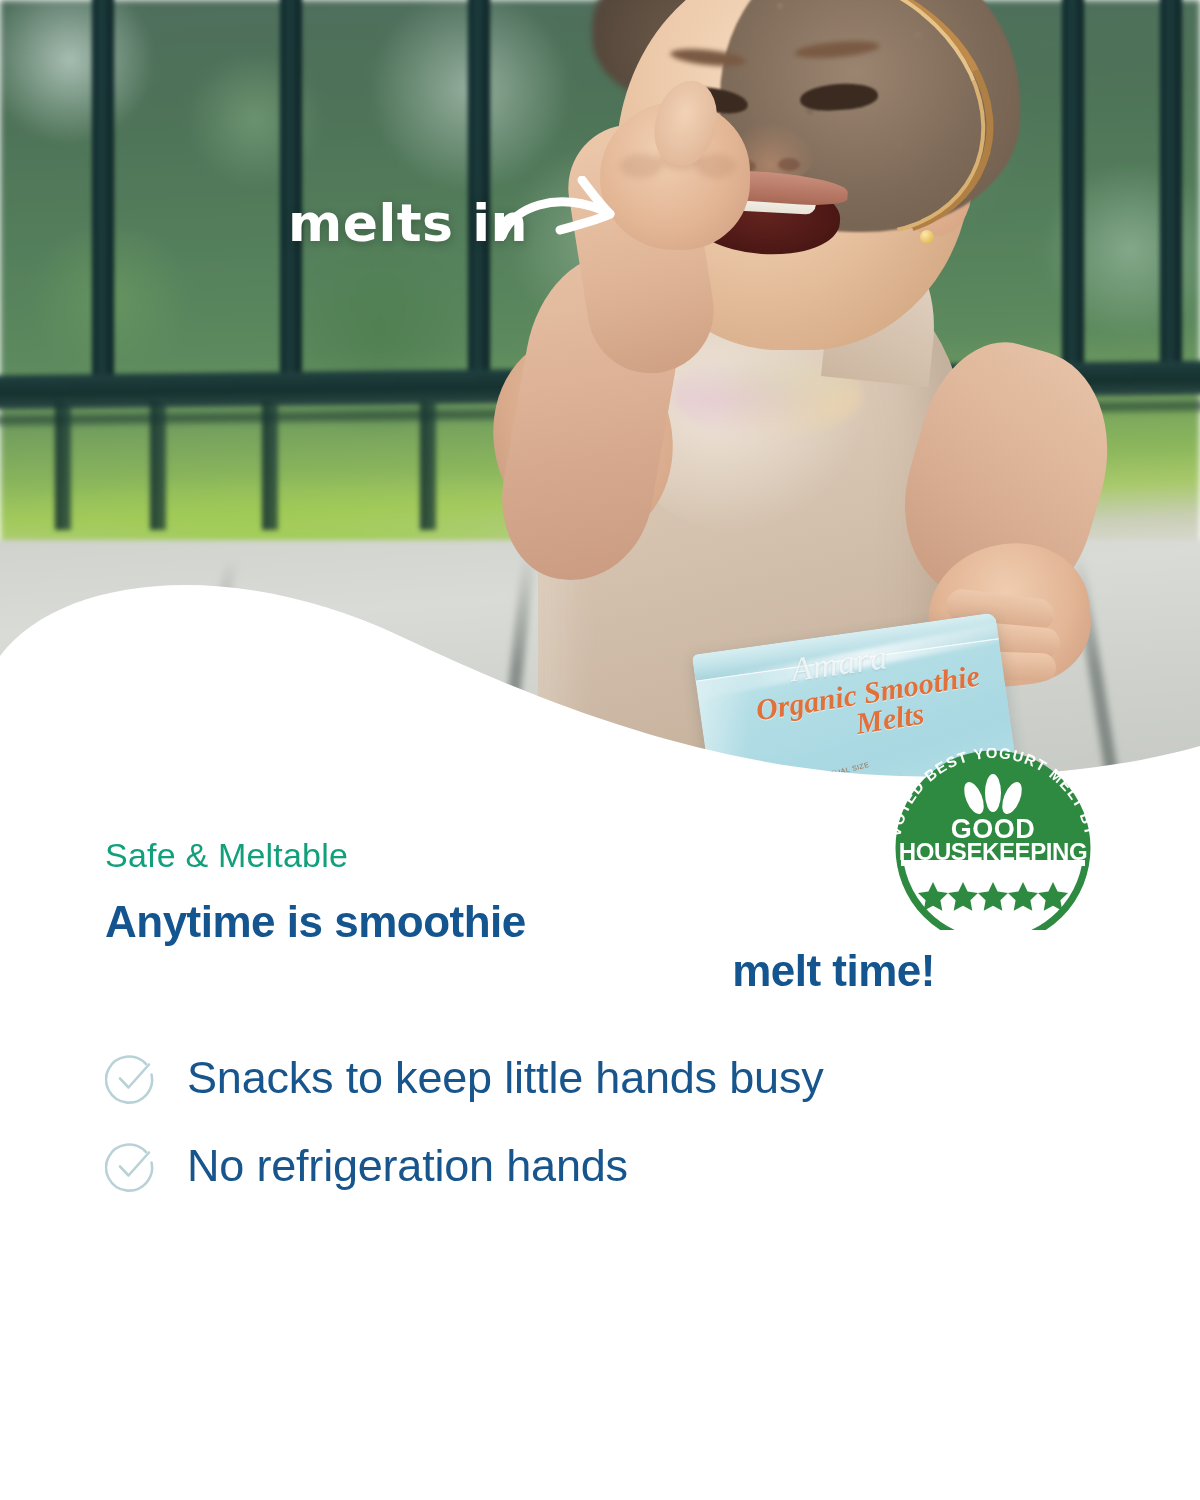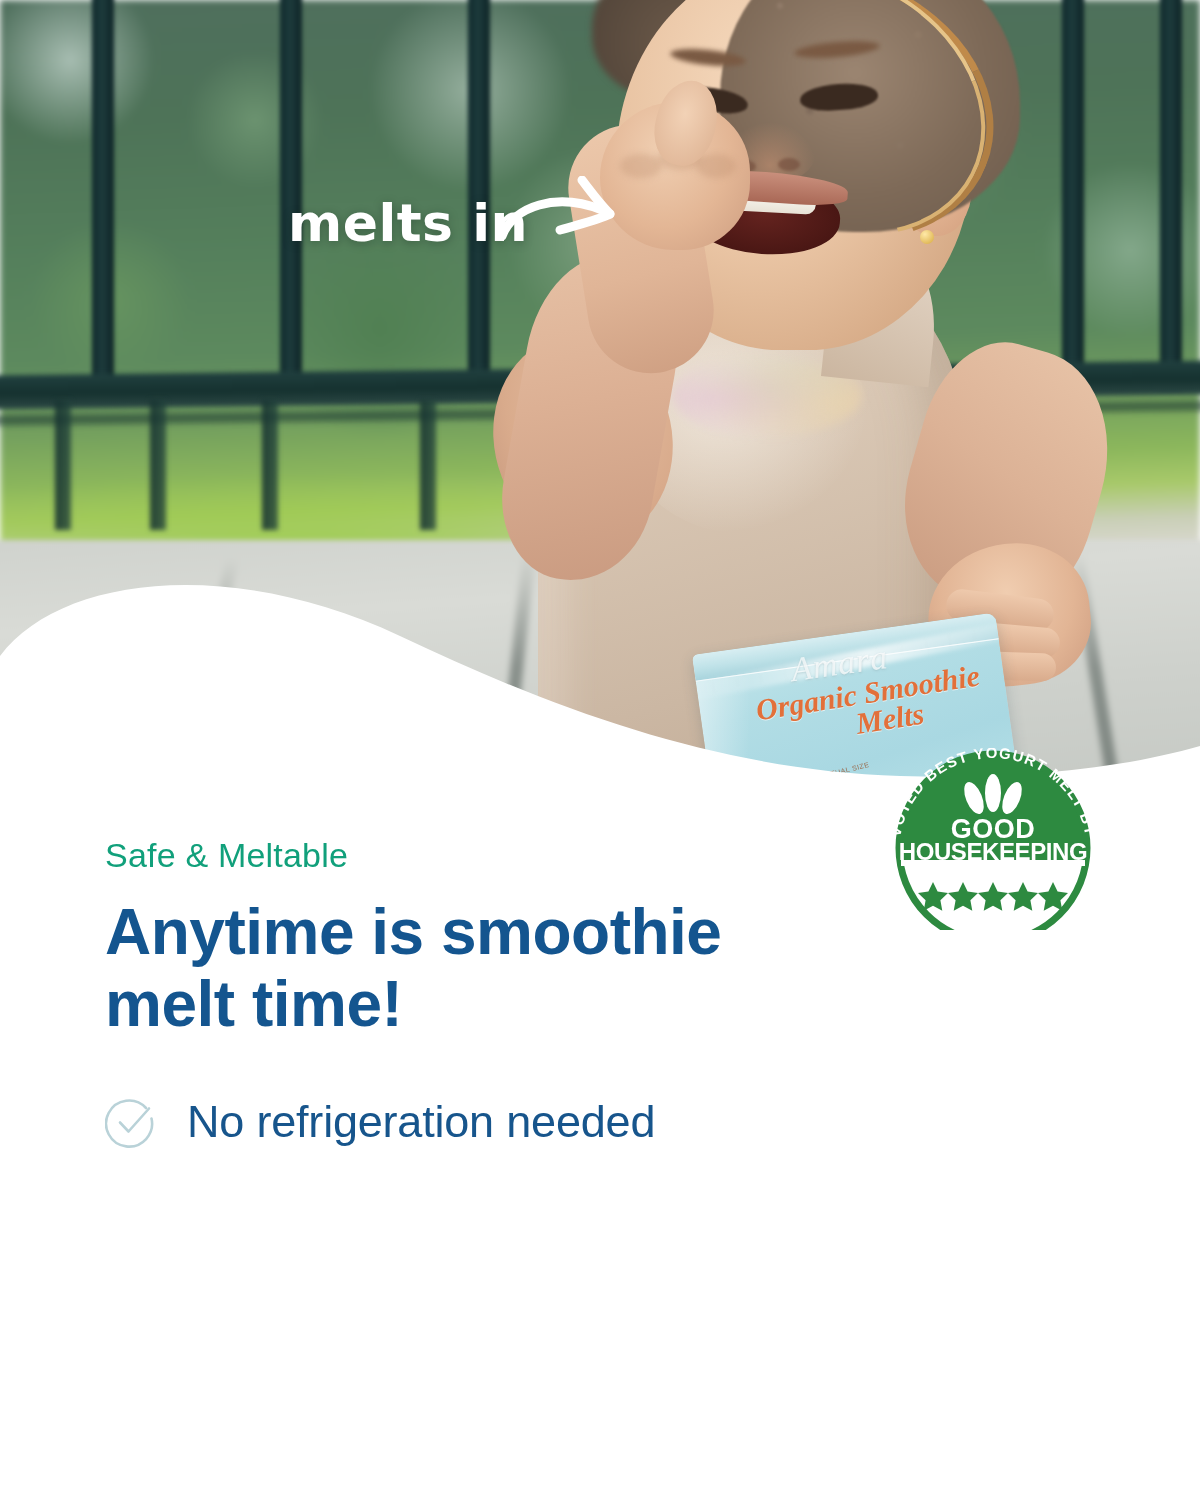--- a/index.html
+++ b/index.html
@@ -470,28 +470,28 @@
   }
   .eyebrow {
     color: #11a07b;
     font-size: 34px;
     font-weight: 500;
     letter-spacing: .2px;
     margin: 0 0 22px 0;
   }
   .headline {
     color: #14558f;
-    font-size: 64px;
+    font-size: 44px;
     font-weight: bold;
     line-height: 1.12;
     letter-spacing: -.5px;
     margin: 0 0 56px 0;
     max-width: 830px;
   }
-  .headline .hl2 { display: block; }
+  .headline .hl2 { display: block; text-align: right; }
 
   .bullets { list-style: none; margin: 0; padding: 0; }
   .bullet {
     display: flex;
     align-items: center;
     gap: 30px;
     margin-bottom: 36px;
   }
   .bullet-text {
     color: #17558c;
@@ -649,26 +649,33 @@
 
     <p class="eyebrow">Safe &amp; Meltable</p>
 
     <h1 class="headline">
       <span>Anytime is smoothie</span>
       <span class="hl2">melt time!</span>
     </h1>
 
     <ul class="bullets">
 
-
-
       <li class="bullet">
         <svg class="check-icon" viewBox="0 0 52 52">
           <path d="M41 12 A 23 23 0 1 0 46.5 22.5" fill="none" stroke="#b9d2d8" stroke-width="2.6" stroke-linecap="round"></path>
           <path d="M15 26.5 L 23.5 35.5 L 44 12.5" fill="none" stroke="#b9d2d8" stroke-width="2.6" stroke-linecap="round" stroke-linejoin="round"></path>
         </svg>
-        <span class="bullet-text">No refrigeration needed</span>
+        <span class="bullet-text">Snacks to keep little hands busy</span>
+      </li>
+
+
+      <li class="bullet">
+        <svg class="check-icon" viewBox="0 0 52 52">
+          <path d="M41 12 A 23 23 0 1 0 46.5 22.5" fill="none" stroke="#b9d2d8" stroke-width="2.6" stroke-linecap="round"></path>
+          <path d="M15 26.5 L 23.5 35.5 L 44 12.5" fill="none" stroke="#b9d2d8" stroke-width="2.6" stroke-linecap="round" stroke-linejoin="round"></path>
+        </svg>
+        <span class="bullet-text">No refrigeration hands</span>
       </li>
 
     </ul>
   </div>
 
 </div>
 
 </body></html>

